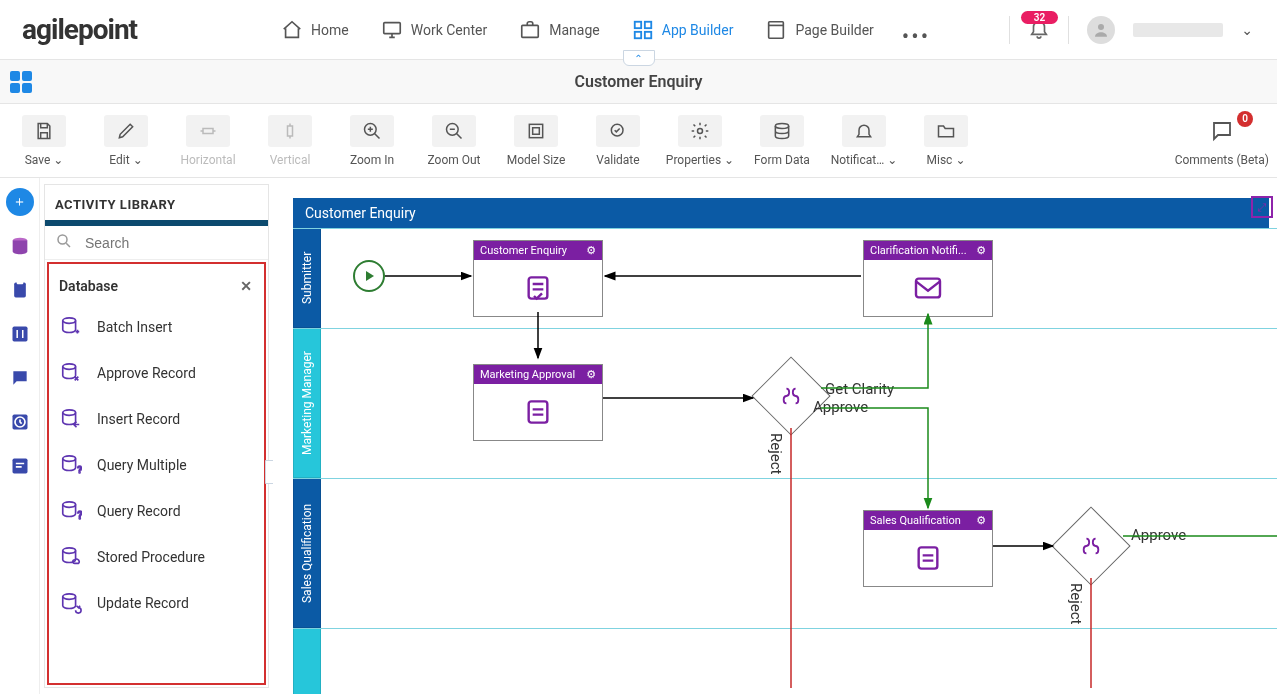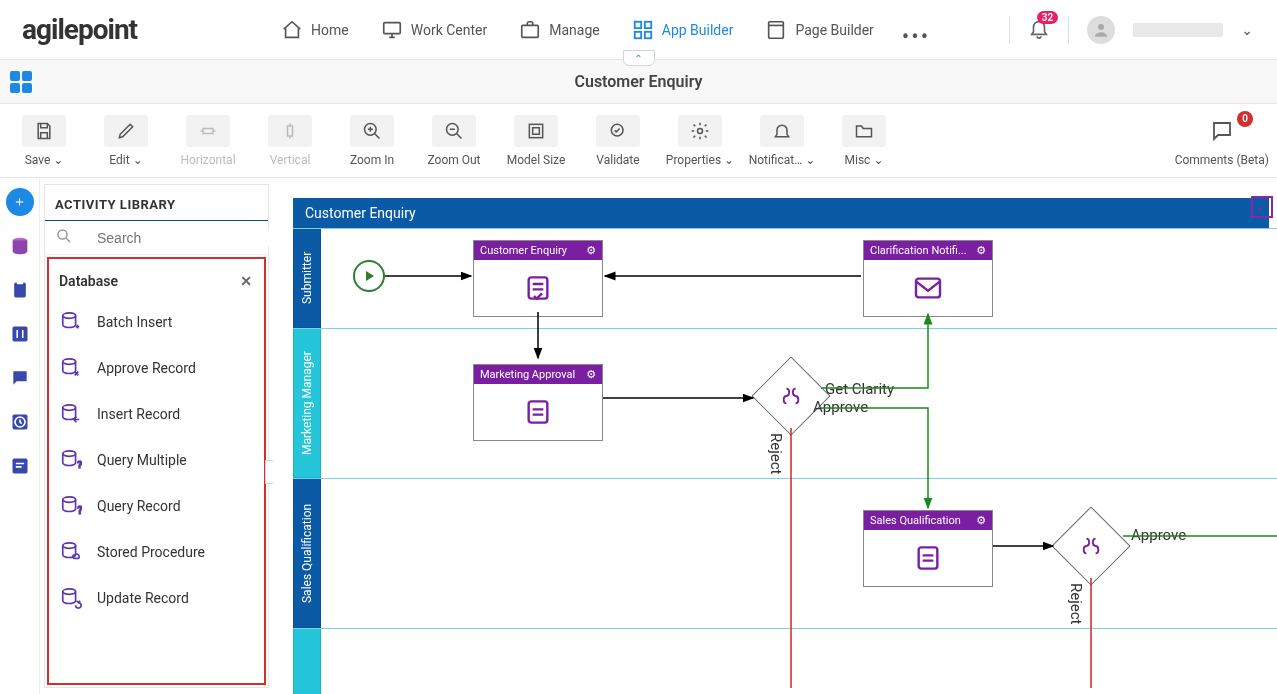--- a/index.html
+++ b/index.html
@@ -6,21 +6,21 @@
 body { font-family: -apple-system, BlinkMacSystemFont, "Segoe UI", Roboto, Arial, sans-serif; font-size: 14px; color: #333; background: #fff; width: 1277px; height: 694px; overflow: hidden; }
 .top-nav { display: flex; align-items: center; height: 60px; padding: 0 12px; border-bottom: 1px solid #e5e5e5; }
 .logo { font-size: 28px; font-weight: 700; color: #333; letter-spacing: -1px; padding: 0 10px; }
 .nav-tabs { display: flex; gap: 24px; margin-left: 130px; align-items: flex-end; }
 .nav-tab { display: flex; align-items: center; gap: 8px; color: #555; cursor: pointer; padding: 8px 4px; }
 .nav-tab.active { color: #1e88e5; }
 .nav-tab .nav-icon { width: 22px; height: 22px; display: flex; align-items: center; justify-content: center; }
 .more-dots { font-size: 22px; color: #555; cursor: pointer; letter-spacing: 2px; }
 .nav-right { margin-left: auto; display: flex; align-items: center; gap: 18px; padding-right: 12px; }
 .bell-wrap { position: relative; }
-.bell-badge { position: absolute; top: -6px; right: -8px; background: #e91e63; color: #fff; border-radius: 10px; font-size: 10px; padding: 1px 5px; font-weight: 600; }
+.bell-badge { position: absolute; top: -6px; right: -8px; background: #e91e63; color: #fff; border-radius: 10px; font-size: 10px; padding: 1px 13px; font-weight: 600; }
 .avatar { width: 28px; height: 28px; border-radius: 50%; background: #ddd; display:flex;align-items:center;justify-content:center; }
 .user-name-blur { width: 90px; height: 14px; background: #e8e8e8; border-radius: 2px; }
 .chevron-down { font-size: 14px; color: #555; }
 .sep-v { width: 1px; height: 28px; background: #e0e0e0; }
 
 .page-sub { position: relative; background: #f8f8f8; border-bottom: 1px solid #e5e5e5; height: 44px; display: flex; align-items: center; }
 .page-sub-title { margin: 0 auto; font-size: 16px; font-weight: 600; color: #444; }
 .collapse-tab { position: absolute; top: -10px; left: 50%; transform: translateX(-50%); width: 32px; height: 16px; border: 1px solid #cbd6e2; border-radius: 0 0 6px 6px; background: #fff; display: flex; align-items: center; justify-content: center; color: #1e88e5; font-size: 10px; cursor: pointer; }
 .apps-icon { position: absolute; left: 10px; width: 22px; height: 22px; display: grid; grid-template-columns: 1fr 1fr; grid-template-rows: 1fr 1fr; gap: 2px; }
 .apps-icon div { background: #1e88e5; border-radius: 2px; }
@@ -37,21 +37,21 @@
 
 .workspace { display: flex; height: calc(694px - 60px - 44px - 74px); }
 .left-rail { width: 40px; background: #fff; display: flex; flex-direction: column; align-items: center; gap: 16px; padding-top: 10px; border-right: 1px solid #eee; }
 .rail-btn { width: 28px; height: 28px; border-radius: 4px; display: flex; align-items: center; justify-content: center; cursor: pointer; }
 .rail-btn.plus { background: #1e88e5; color: #fff; border-radius: 50%; }
 .rail-btn.db { color: #8e44ad; }
 .rail-btn svg { }
 
 .activity-panel { width: 225px; background: #fff; border: 1px solid #e5e5e5; margin: 6px 4px; display: flex; flex-direction: column; }
 .activity-header { padding: 12px 10px 8px 10px; font-weight: 700; font-size: 13px; color: #333; letter-spacing: 0.5px;}
-.search-wrap { display: flex; align-items: center; gap: 24px; padding: 6px 10px; border-top:1px solid #0c4a6e; border-bottom:1px solid #eee;}
+.search-wrap { display: flex; align-items: center; gap: 12px; padding: 6px 10px; border-top:6px solid #0c4a6e; border-bottom:1px solid #eee;}
 .search-wrap input { border: none; outline: none; font-size: 14px; color: #777; flex:1; }
 .search-wrap .mag { color: #999; }
 .db-section { border: 2px solid #d32f2f; margin: 2px; flex: 1; padding: 4px 4px 12px 4px; }
 .db-section-header { display: flex; align-items: center; justify-content: space-between; padding: 10px 8px 10px 6px; font-weight: 600; color: #333; }
 .db-close { color: #666; cursor: pointer; font-size:14px;}
 .db-item { display: flex; align-items: center; gap: 14px; padding: 12px 4px 12px 6px; cursor: grab; color:#333;}
 .db-item .db-ic { width:24px; height:22px; color:#5e35b1; display:flex; align-items:center; justify-content:center; }
 .db-item span { font-size: 14px; }
 
 .collapse-chevron { position:absolute; left:265px; top:460px; width:18px; height:24px; border:1px solid #cbd6e2; background:#fff; border-radius:0 4px 4px 0; display:flex;align-items:center;justify-content:center; color:#1e88e5; font-size:12px; cursor:pointer;}
@@ -252,20 +252,29 @@
         </svg>
       </div>
     <div class="tool-lbl">
         <span>Properties</span>
         <span>⌄</span>
       </div>
   </div>
   <div class="tool-btn">
     <div class="tool-icon-box">
         <svg width="20" height="20" viewBox="0 0 24 24" fill="none" stroke="currentColor" stroke-width="1.8">
+          <ellipse cx="12" cy="6" rx="8" ry="3"></ellipse>
+          <path d="M4 6v12c0 1.7 3.6 3 8 3s8-1.3 8-3V6M4 12c0 1.7 3.6 3 8 3s8-1.3 8-3"></path>
+        </svg>
+      </div>
+    <span>Form Data</span>
+  </div>
+  <div class="tool-btn">
+    <div class="tool-icon-box">
+        <svg width="20" height="20" viewBox="0 0 24 24" fill="none" stroke="currentColor" stroke-width="1.8">
           <path d="M18 16v-5a6 6 0 10-12 0v5l-2 3h16l-2-3z"></path>
         </svg>
       </div>
     <div class="tool-lbl">
         <span>Notificat…</span>
         <span>⌄</span>
       </div>
   </div>
   <div class="tool-btn">
     <div class="tool-icon-box">

